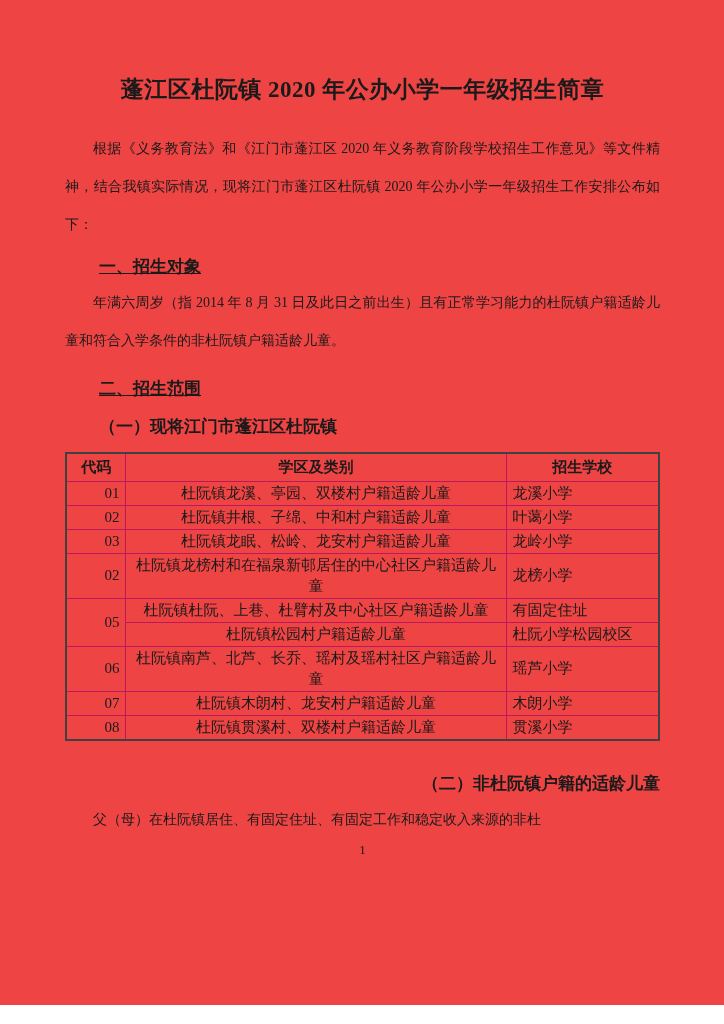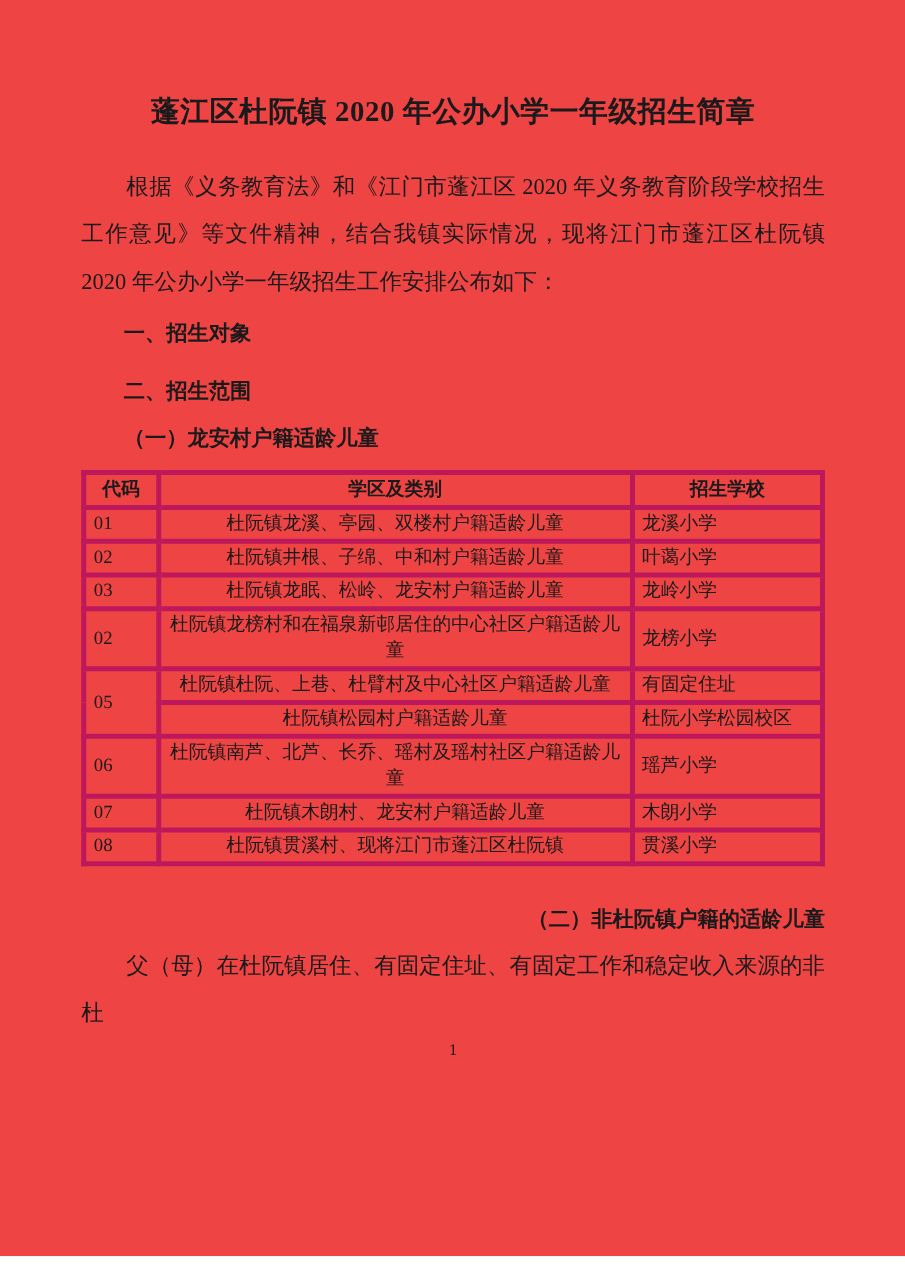--- a/index.html
+++ b/index.html
@@ -22,87 +22,89 @@
   .doc-title {
     margin: 0;
     font-size: 23px;
     font-weight: bold;
     text-align: center;
     line-height: 32px;
     letter-spacing: 0.5px;
   }
   .para {
     margin: 0;
-    font-size: 18px;
+    font-size: 14px;
     line-height: 38px;
     text-align: justify;
     text-indent: 2em;
   }
   .para-intro { margin-top: 24px; }
   .h-level1 {
     margin: 6px 0 0 0;
     font-size: 17px;
     font-weight: bold;
     line-height: 34px;
     text-indent: 2em;
+    text-decoration: underline;
   }
   .h-section2 { margin-top: 12px; }
   .h-level2 {
     margin: 4px 0 0 0;
     font-size: 17px;
     font-weight: bold;
     line-height: 34px;
     text-indent: 2em;
   }
   .h-sub2 { margin-top: 26px; text-align: right; }
   table.enroll {
     width: 100%;
     margin-top: 8px;
     border-collapse: collapse;
     border: 2px solid #404040;
     font-size: 15px;
   }
   table.enroll th, table.enroll td {
-    border: 4px solid #be185d;
+    border: 1px solid #be185d;
     padding: 1px 6px;
     line-height: 21px;
     vertical-align: middle;
   }
   table.enroll th {
     font-weight: bold;
     text-align: center;
     height: 28px;
   }
   table.enroll td { height: 24px; }
-  td.cell-code   { text-align: left; }
+  td.cell-code   { text-align: right; }
   td.cell-district { text-align: center; padding-left: 9px; }
   td.cell-school { text-align: left; }
   .page-number {
     margin-top: 2px;
     text-align: center;
     font-size: 13px;
     line-height: 18px;
   }
 </style>
 </head>
 <body>
 
 <div class="page">
 
   <h1 class="doc-title">蓬江区杜阮镇 2020 年公办小学一年级招生简章</h1>
 
   <p class="para para-intro">根据《义务教育法》和《江门市蓬江区 2020 年义务教育阶段学校招生工作意见》等文件精神，结合我镇实际情况，现将江门市蓬江区杜阮镇 2020 年公办小学一年级招生工作安排公布如下：</p>
 
   <h2 class="h-level1">一、招生对象</h2>
 
+  <p class="para">年满六周岁（指 2014 年 8 月 31 日及此日之前出生）且有正常学习能力的杜阮镇户籍适龄儿童和符合入学条件的非杜阮镇户籍适龄儿童。</p>
 
 
   <h2 class="h-level1 h-section2">二、招生范围</h2>
 
-  <h3 class="h-level2">（一）龙安村户籍适龄儿童</h3>
+  <h3 class="h-level2">（一）现将江门市蓬江区杜阮镇</h3>
 
   <table class="enroll">
     <colgroup>
       <col style="width:10.1%">
       <col style="width:64.1%">
       <col style="width:25.8%">
     </colgroup>
     <thead>
       <tr>
         <th>代码</th>
@@ -145,21 +147,21 @@
         <td class="cell-district">杜阮镇南芦、北芦、长乔、瑶村及瑶村社区户籍适龄儿童</td>
         <td class="cell-school">瑶芦小学</td>
       </tr>
       <tr>
         <td class="cell-code">07</td>
         <td class="cell-district">杜阮镇木朗村、龙安村户籍适龄儿童</td>
         <td class="cell-school">木朗小学</td>
       </tr>
       <tr>
         <td class="cell-code">08</td>
-        <td class="cell-district">杜阮镇贯溪村、现将江门市蓬江区杜阮镇</td>
+        <td class="cell-district">杜阮镇贯溪村、双楼村户籍适龄儿童</td>
         <td class="cell-school">贯溪小学</td>
       </tr>
     </tbody>
   </table>
 
   <h3 class="h-level2 h-sub2">（二）非杜阮镇户籍的适龄儿童</h3>
 
   <p class="para">父（母）在杜阮镇居住、有固定住址、有固定工作和稳定收入来源的非杜</p>
 
   <div class="page-number">1</div>

